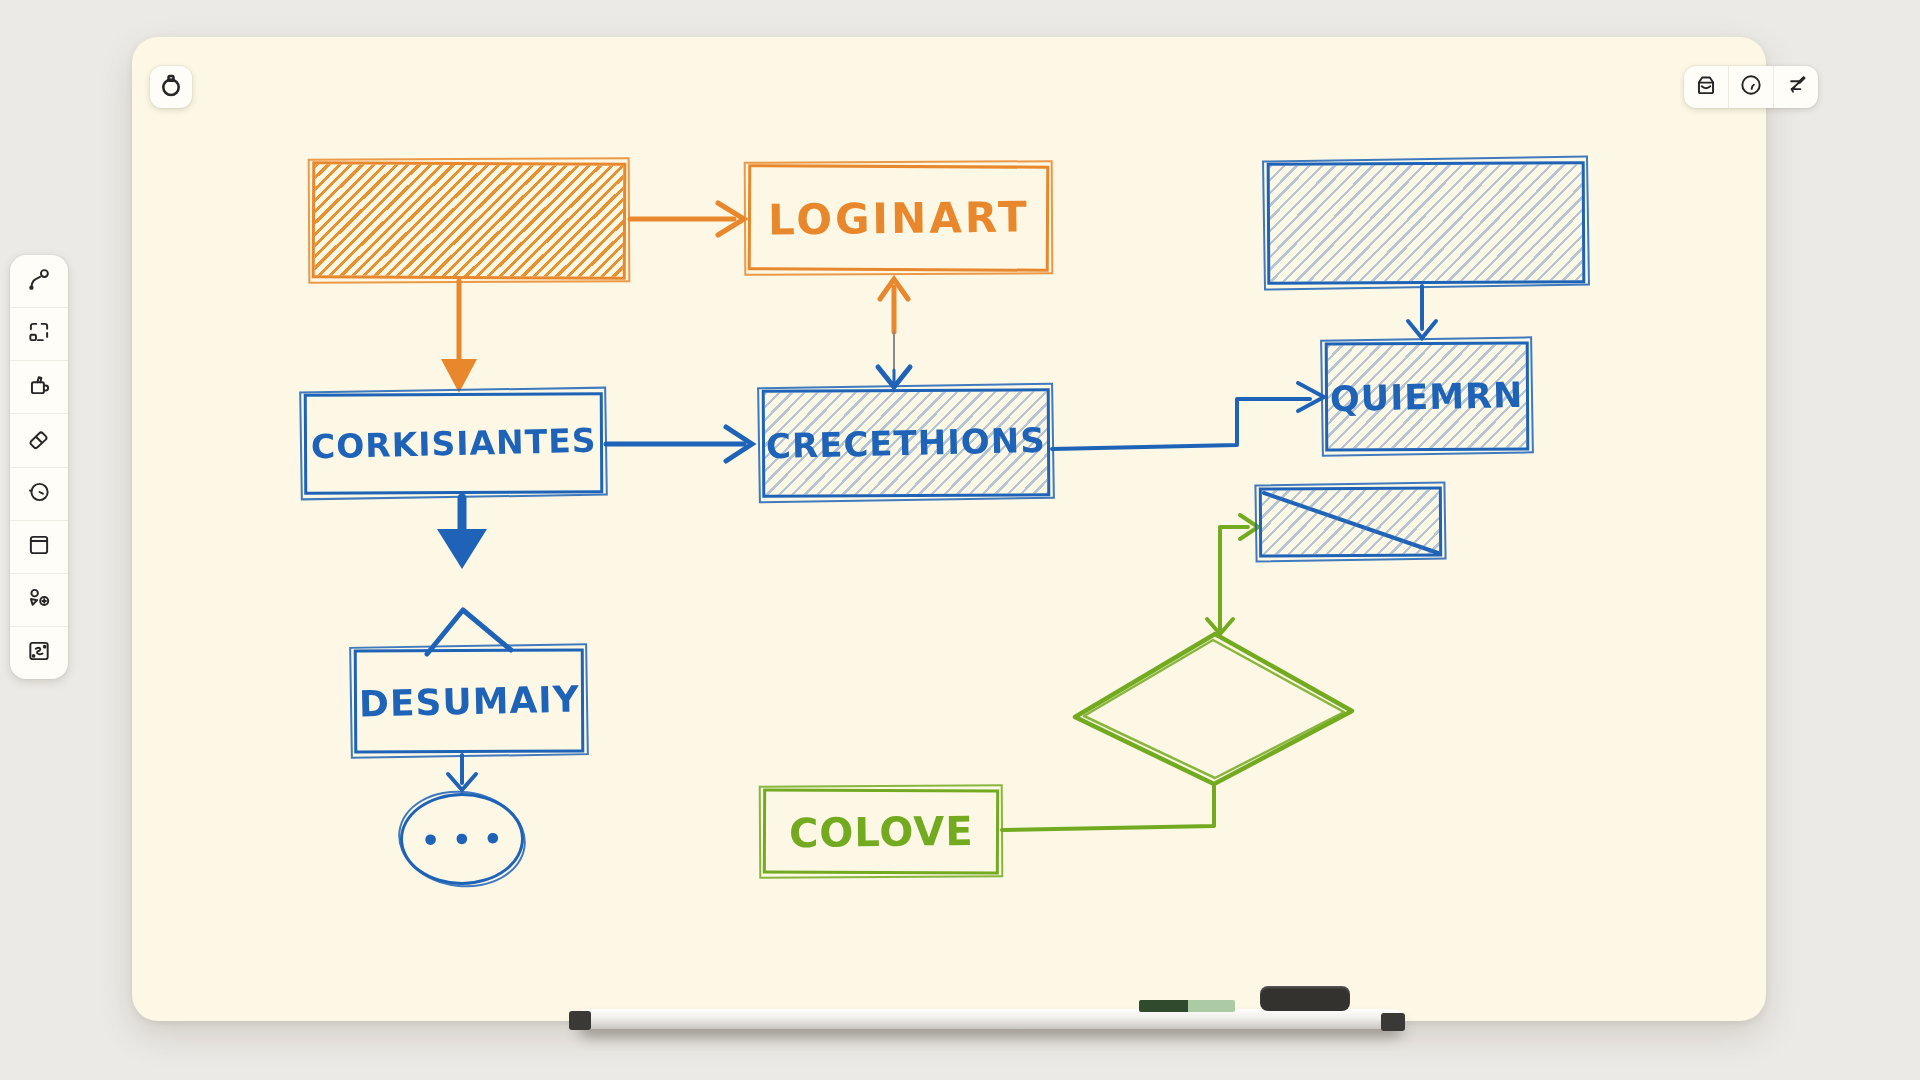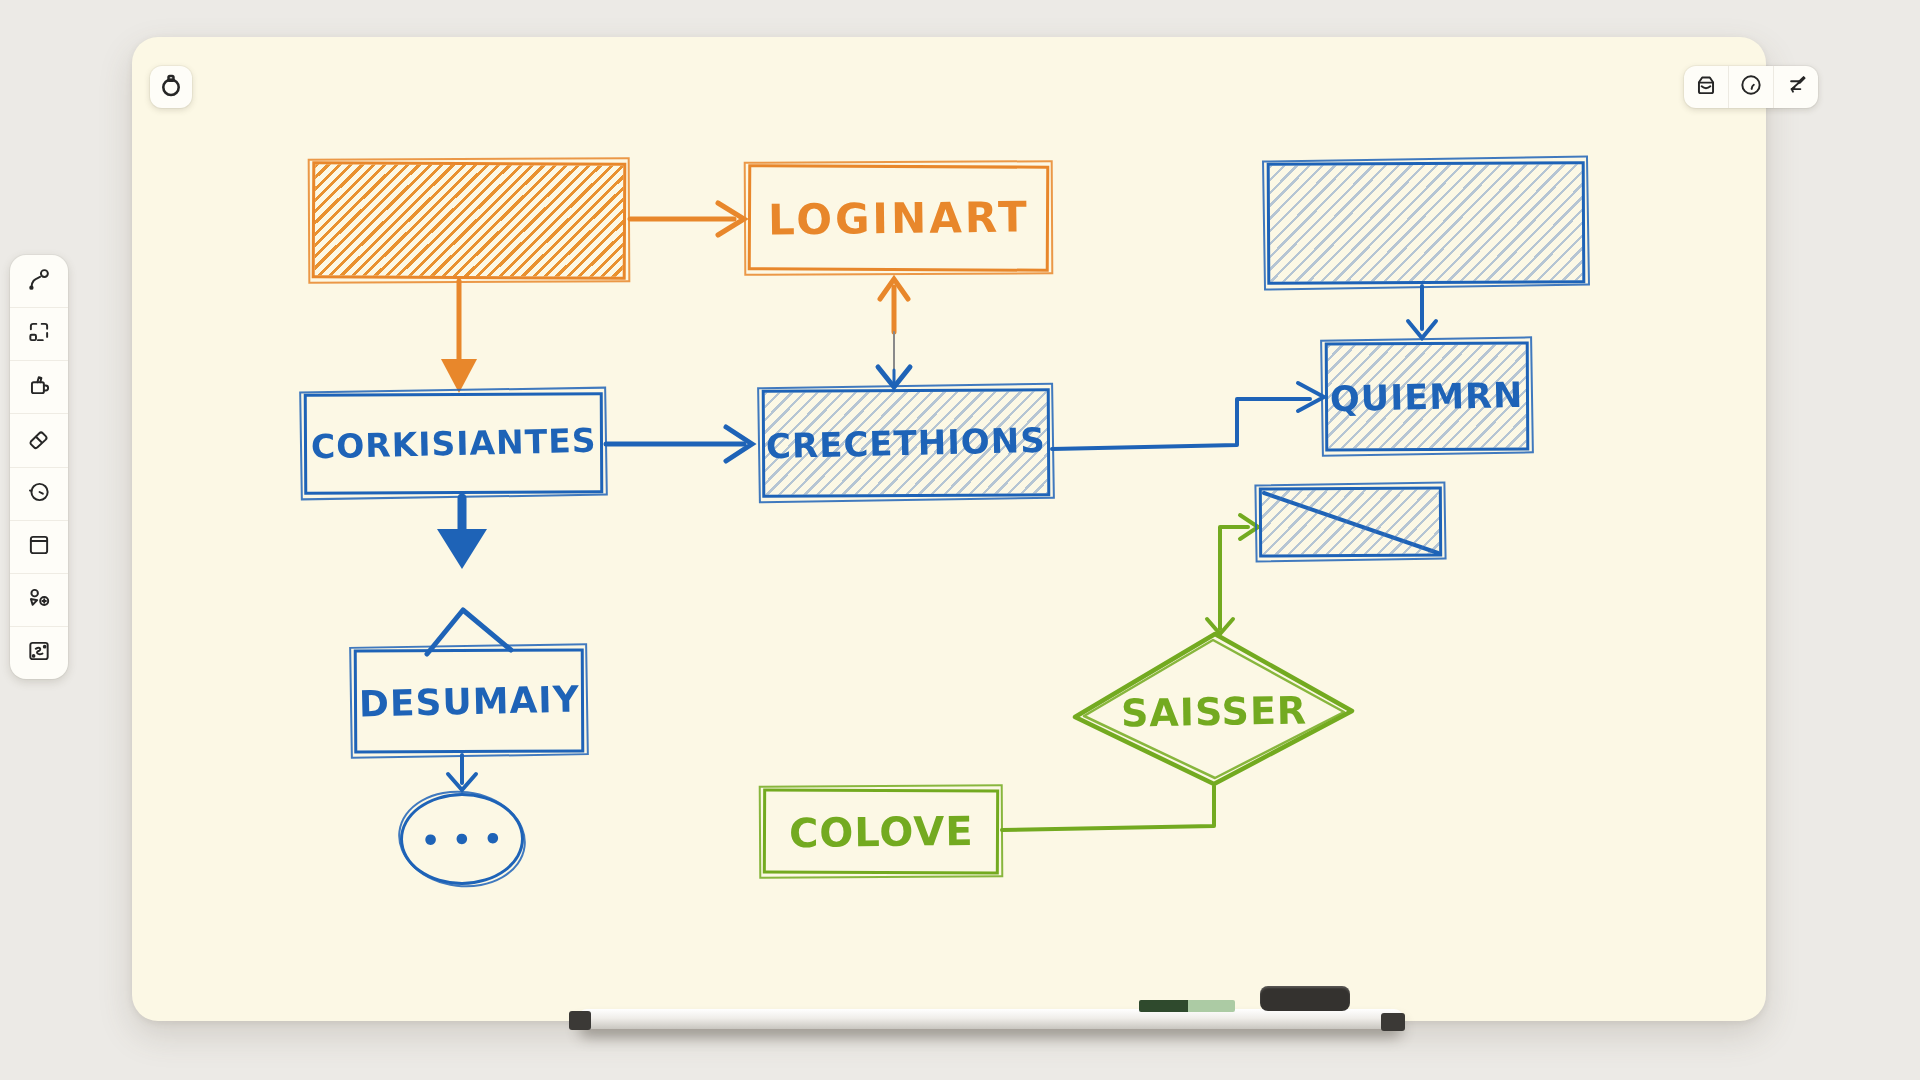--- a/index.html
+++ b/index.html
@@ -270,23 +270,20 @@
   <div class="node blue hatch-blue" style="left:1127px;top:450px;width:183px;height:70px;"></div>
 
   <div class="node blue" style="left:222px;top:612px;width:230px;height:104px;">
     <span class="node-label" style="font-size:36px;">DESUMAIY</span>
   </div>
 
   <div class="node blue ellipse" style="left:268px;top:756px;width:124px;height:92px;">
     <span class="node-label" style="font-size:30px;letter-spacing:12px;padding-left:12px;">•••</span>
   </div>
 
-  <div class="free-label" style="left:982px;top:645px;width:200px;height:60px;">
-    <span class="node-label" style="font-size:38px;color:#73AA20;">SAISSER</span>
-  </div>
 
   <div class="node green" style="left:631px;top:752px;width:236px;height:85px;">
     <span class="node-label" style="font-size:40px;">COLOVE</span>
   </div>
 
   <div id="tray"></div>
   <div class="tray-cap" style="left:437px;top:974px;width:22px;height:19px;"></div>
   <div class="tray-cap" style="left:1249px;top:976px;width:24px;height:18px;"></div>
   <div class="marker" style="left:1007px;top:963px;width:49px;height:12px;background:#2F4A2D;border-radius:2px 0 0 2px;"></div>
   <div class="marker" style="left:1056px;top:963px;width:47px;height:12px;background:#ACCBA4;border-radius:0 2px 2px 0;"></div>

